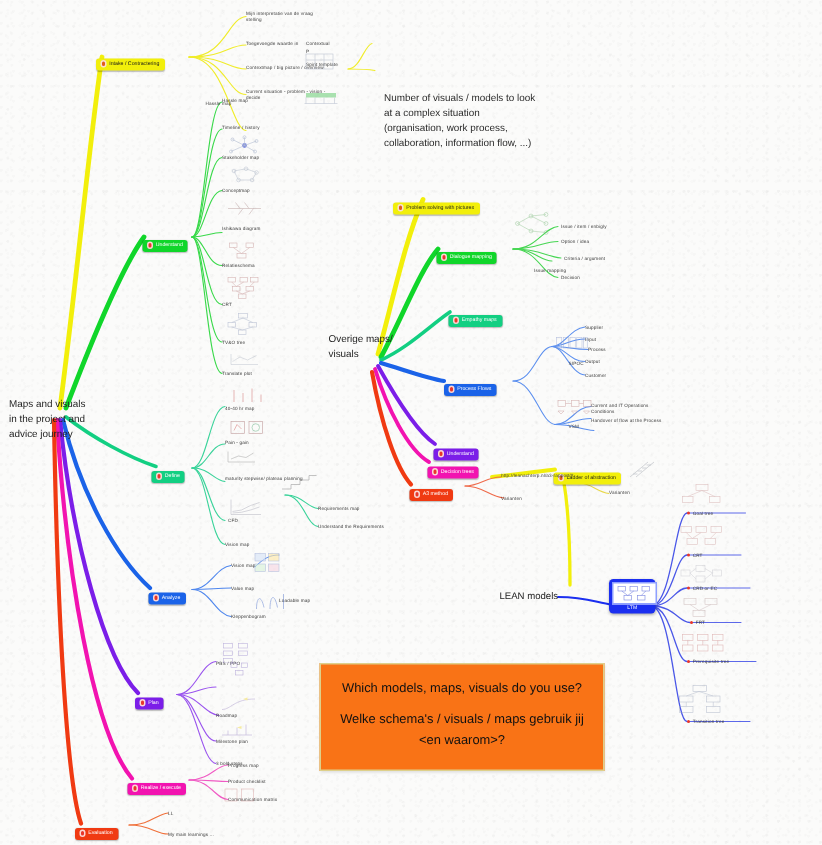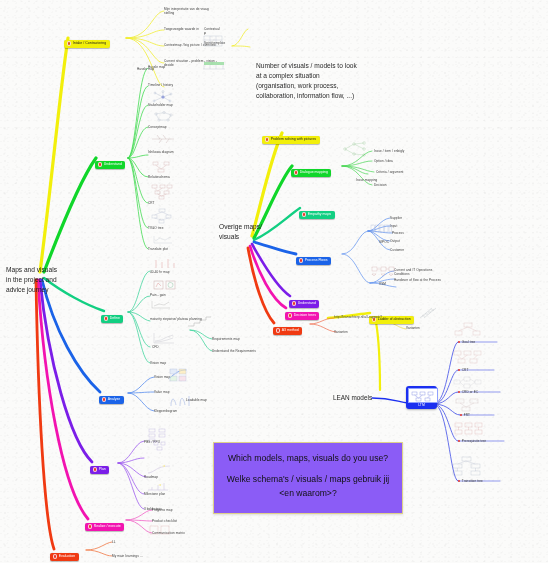--- a/index.html
+++ b/index.html
@@ -48,21 +48,21 @@
   .cap.dark .bullet{background:#e05a1a;}
 
   
   .freetext{
     position:absolute;font-size:6.6px;color:#2b2b2b;line-height:1.5;
   }
   .roottext{
     position:absolute;font-size:6.6px;color:#1d1d1d;line-height:1.55;
   }
   .notebox{
-    position:absolute;background:#8b5cf6;border:.7px solid #ded08a;
+    position:absolute;background:#f97316;border:.7px solid #ded08a;
     font-size:8.6px;color:#111;text-align:center;line-height:1.55;
     padding:9px 10px;box-sizing:border-box;
     box-shadow:0 1px 2px rgba(0,0,0,.12);
   }
   .notebox .gap{display:block;height:8px;}
 
   
   .imgnode{
     position:absolute;background:#1b2ff0;border-radius:3px;
     padding:1.5px;box-shadow:0 1px 2px rgba(0,0,0,.3);

